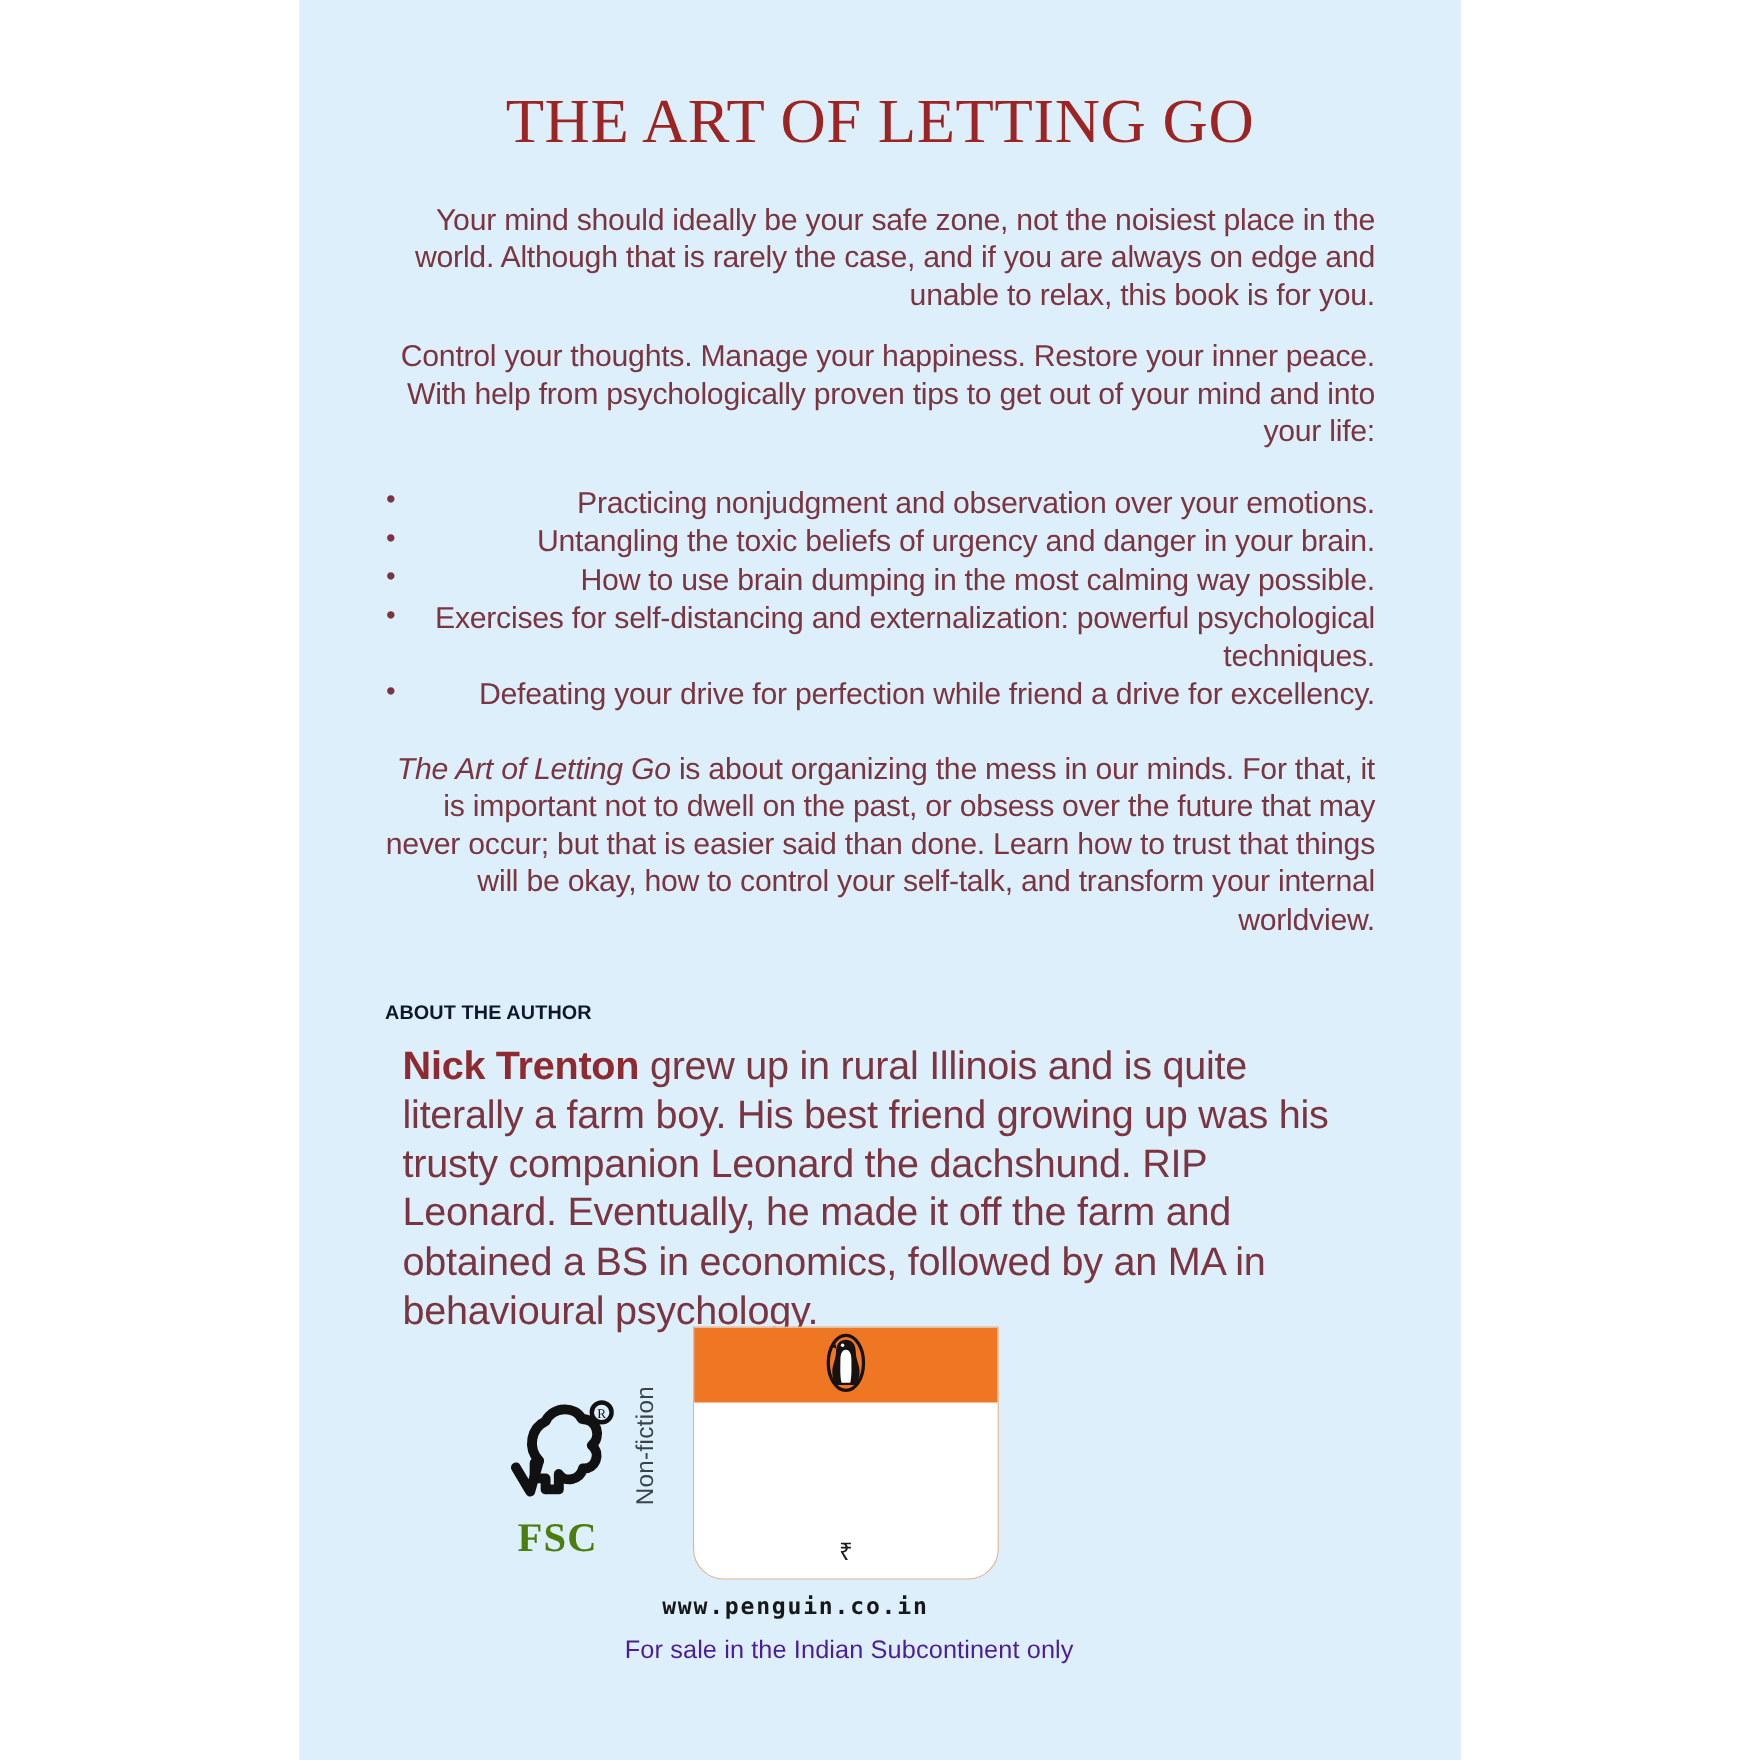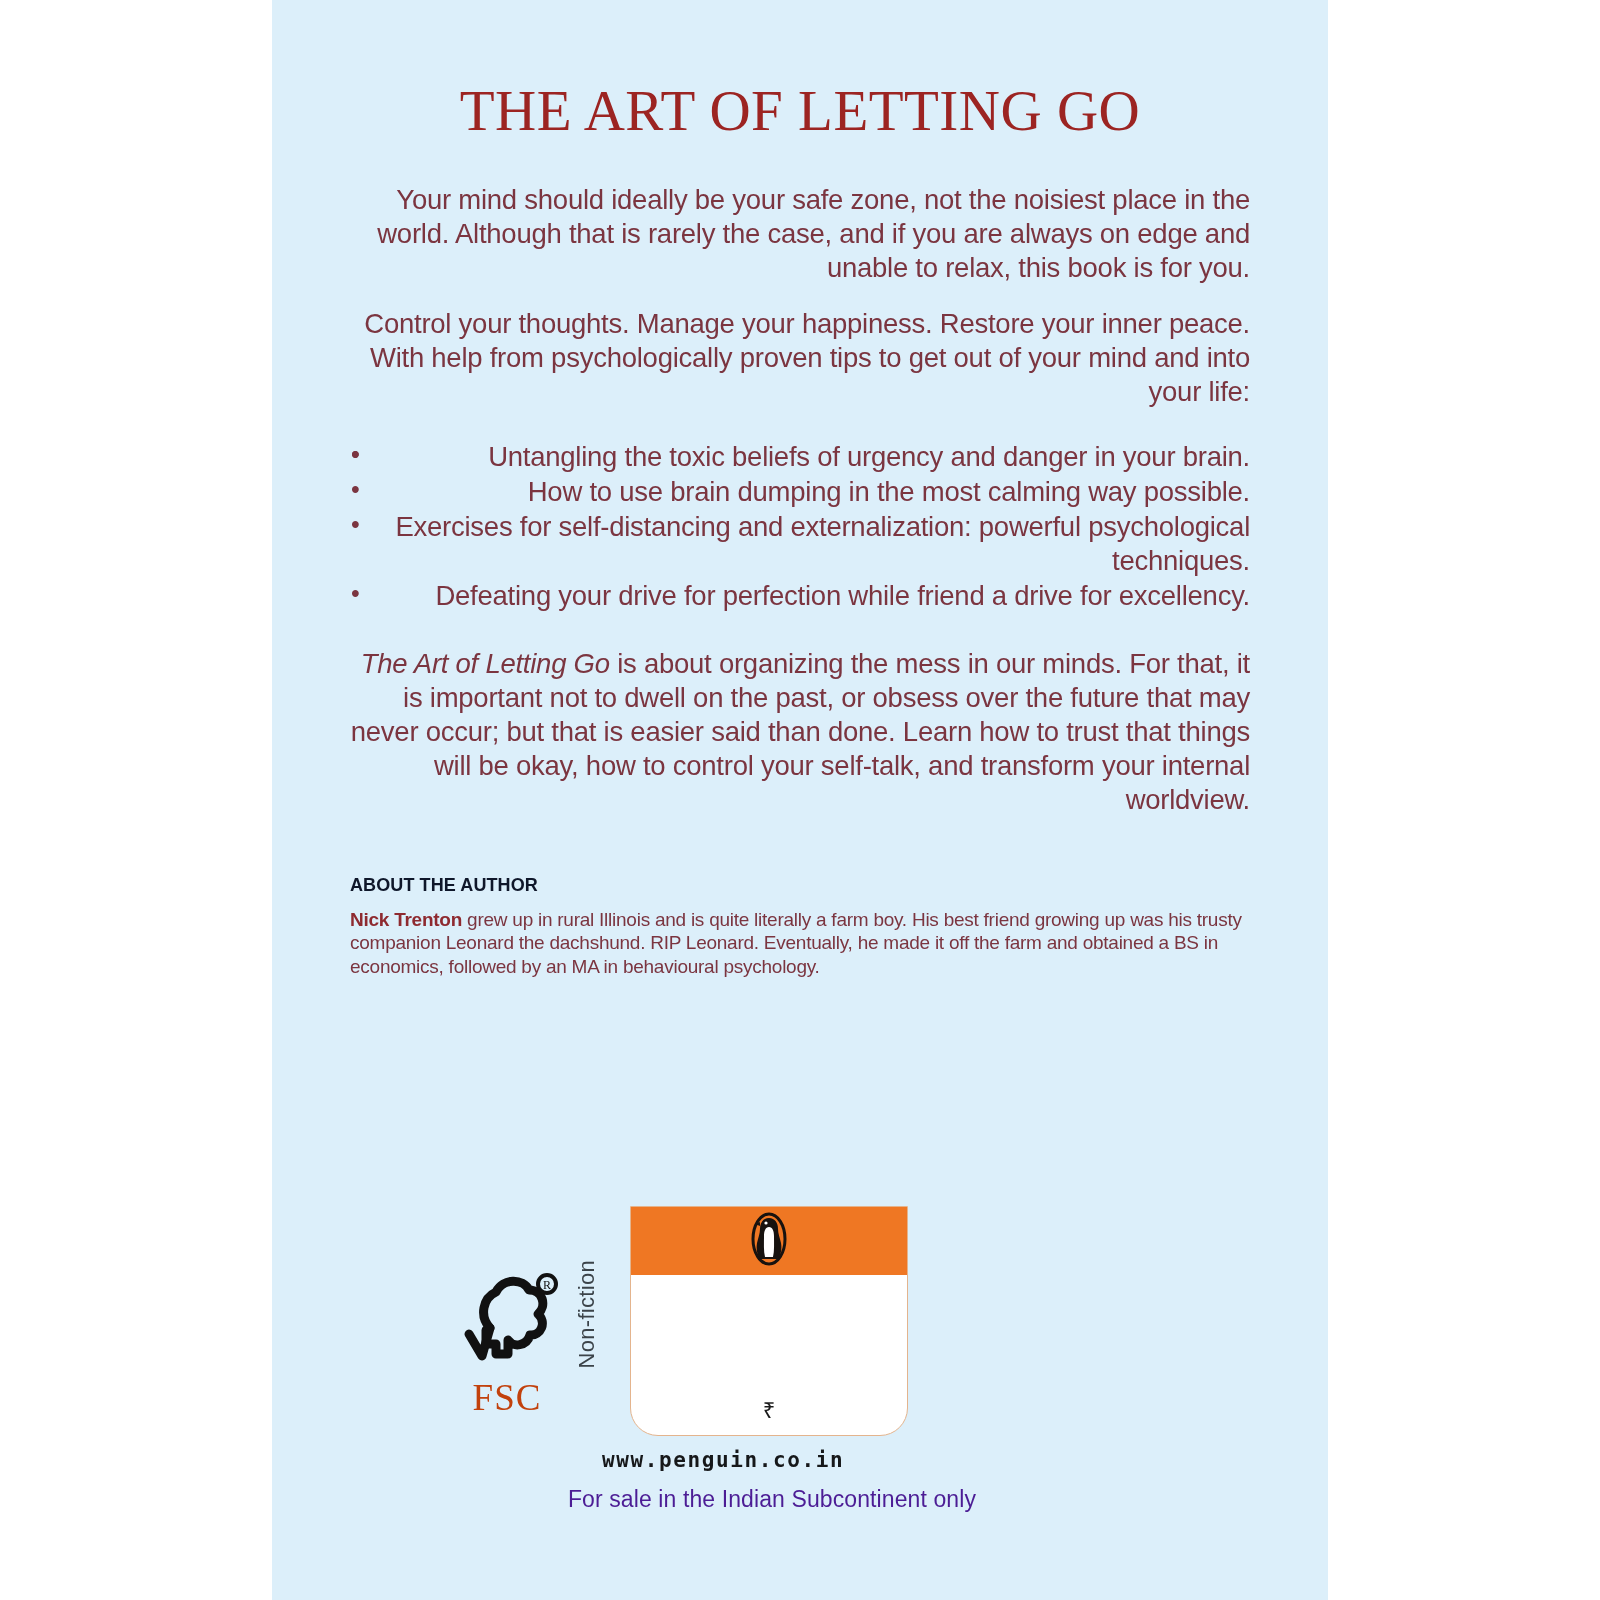--- a/index.html
+++ b/index.html
@@ -89,23 +89,23 @@
 
   
   .about-head {
     margin: 57px 0 12px 0;
     font-weight: bold;
     font-size: 18px;
     letter-spacing: 0.1px;
     color: #0f172a;
   }
   .about-body {
-    margin: 0;
+    margin: 16px;
     color: #7b3540;
-    font-size: 19px;
+    font-size: 36px;
     line-height: 1.24;
     letter-spacing: -0.25px;
   }
   .author-name { font-weight: bold; color: #8e2a30; }
 
   
   #footer {
     position: absolute;
     left: 0;
     right: 0;
@@ -119,24 +119,24 @@
     left: 175px;
     top: 78px;
     width: 120px;
     text-align: center;
   }
   #fsc .fsc-mark { display: block; }
   #fsc .fsc-word {
     display: block;
     margin-top: -4px;
     font-family: "Liberation Serif", "DejaVu Serif", serif;
-    font-weight: normal;
+    font-weight: bold;
     font-size: 37px;
     letter-spacing: 1px;
-    color: #c2410c;
+    color: #4d7c0f;
   }
 
   
   #penguin-wrap {
     position: absolute;
     left: 330px;
     top: 8px;
     width: 340px;
   }
   #nonfiction {
@@ -214,20 +214,21 @@
 
     <div class="body-col">
 
       <p class="para">Your mind should ideally be your safe zone, not the noisiest place in the world. Although that is rarely the case, and if you are always on edge and unable to relax, this book is for you.</p>
 
       <p class="para">Control your thoughts. Manage your happiness. Restore your inner peace. With help from psychologically proven tips to get out of your mind and into your life:</p>
 
       <ul class="bullets">
         <li>
           <span class="dot">•</span>
+          <span>Practicing nonjudgment and observation over your emotions.</span>
         </li>
         <li>
           <span class="dot">•</span>
           <span>Untangling the toxic beliefs of urgency and danger in your brain.</span>
         </li>
         <li>
           <span class="dot">•</span>
           <span>How to use brain dumping in the most calming way possible.</span>
         </li>
         <li>

